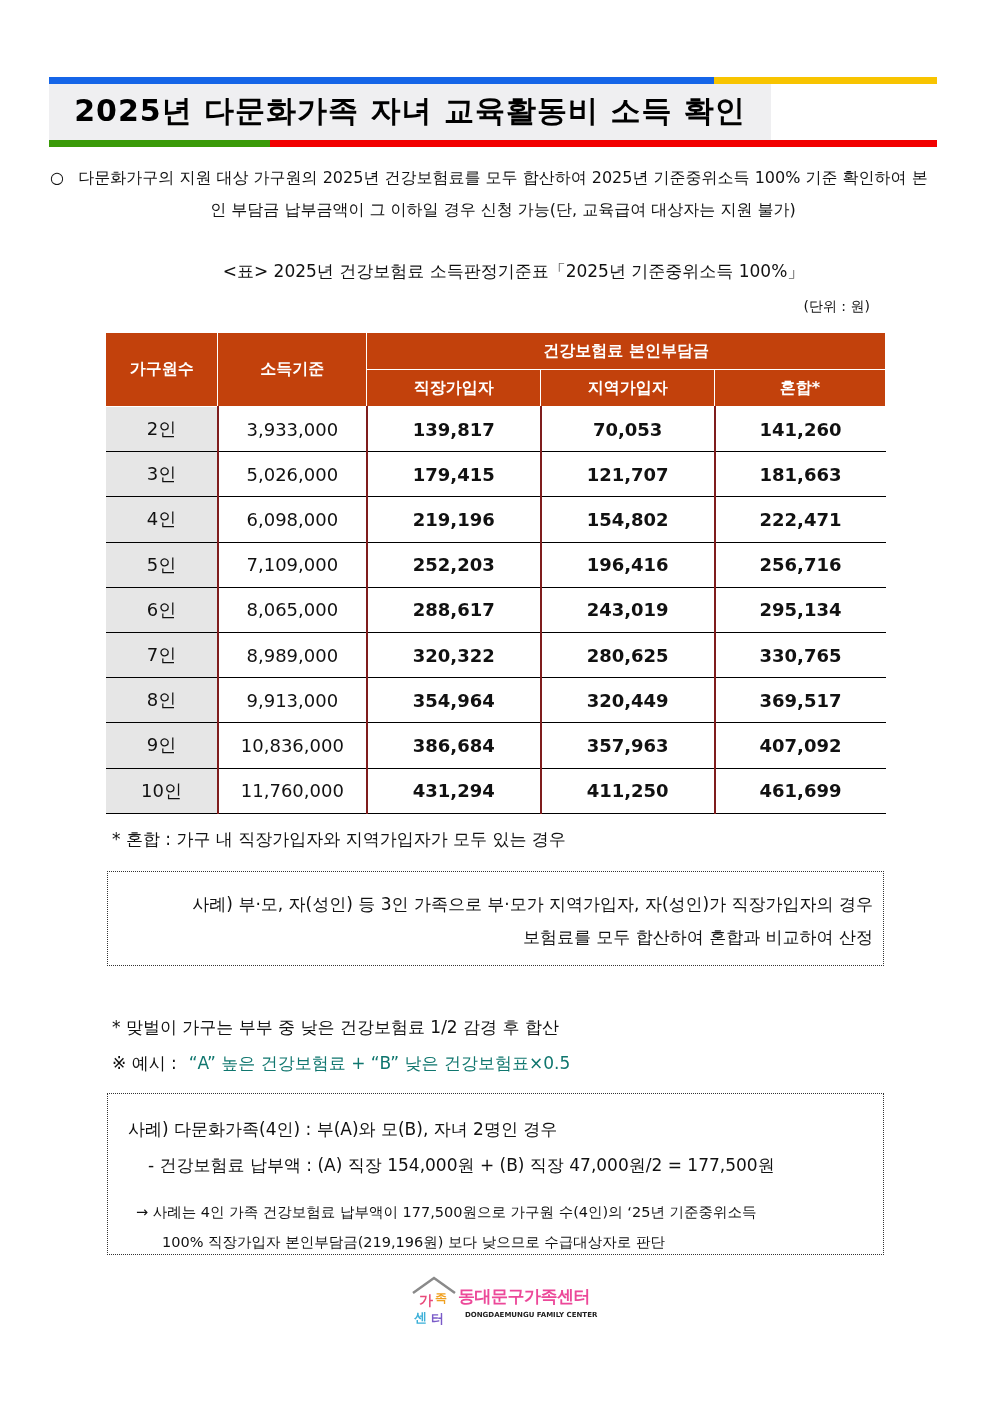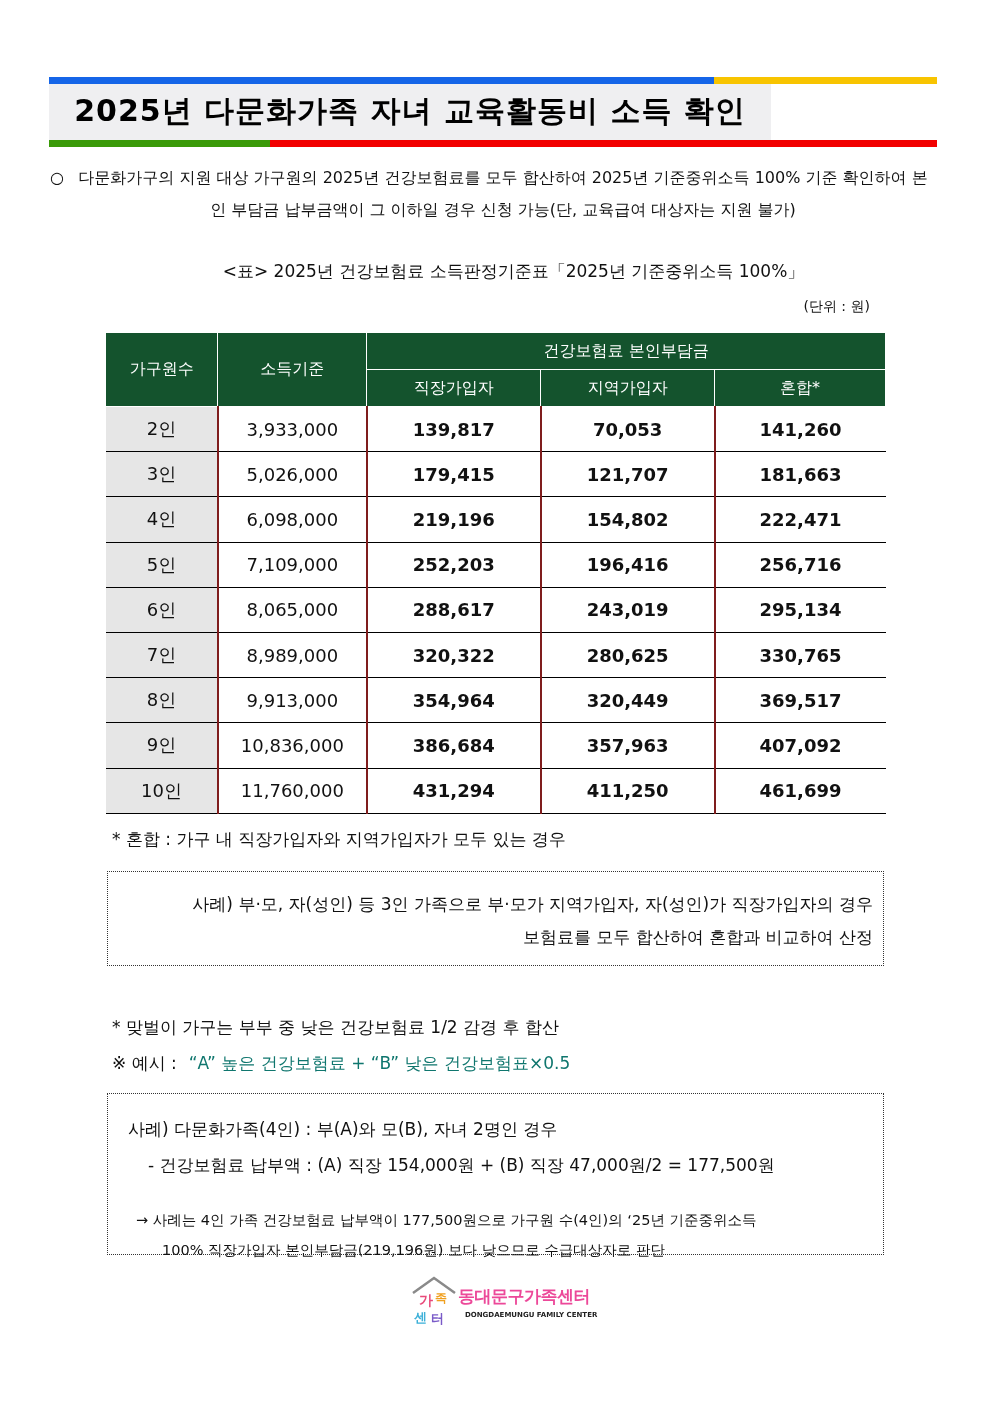--- a/index.html
+++ b/index.html
@@ -15,41 +15,41 @@
   .title { position: absolute; left: 0; right: 0; top: 14px; text-align: center; font-size: 30px; font-weight: bold; letter-spacing: 1px; color: #000; }
 
   .bullet { position: absolute; left: 50px; top: 162px; width: 880px; font-size: 16px; line-height: 32px; }
   .bullet .mark { position: absolute; left: 0; top: 0; }
   .bullet .txt { padding-left: 26px; display: block; text-align: center; }
 
   .caption { position: absolute; left: 0; width: 992px; top: 260px; text-align: center; font-size: 17px; padding-left: 35px; }
   .unit { position: absolute; right: 122px; top: 298px; font-size: 14px; }
 
   table.main { position: absolute; left: 106px; top: 332px; width: 780px; border-collapse: collapse; }
-  table.main th { background: #14532d; color: #fff; font-weight: normal; font-size: 16px; height: 37px; border: 1px solid #ffffff; }
+  table.main th { background: #c2410c; color: #fff; font-weight: bold; font-size: 16px; height: 37px; border: 1px solid #ffffff; }
   table.main th.first { border-left: none; }
   table.main td { height: 45.2px; text-align: center; font-size: 18px; border-bottom: 1px solid #000; border-left: 2px solid #7f1d1d; }
   table.main td.label { background: #e6e6e6; border-left: none; }
   table.main td.bold { font-weight: bold; font-size: 18px; }
   table.main tr:last-child td { border-bottom: 1.5px solid #000; }
 
   .note1 { position: absolute; left: 112px; top: 828px; font-size: 17px; }
 
   .box { position: absolute; left: 107px; width: 777px; border: 1.5px dotted #333; }
   .box1 { top: 871px; height: 95px; padding: 16px 10px 0 12px; font-size: 17px; line-height: 33px; text-align: right; }
   .box1 .indent { padding-left: 50px; }
 
   .note2 { position: absolute; left: 112px; top: 1016px; font-size: 17px; }
   .note3 { position: absolute; left: 112px; top: 1052px; font-size: 17px; }
   .note3 .red { color: #0f766e; margin-left: 12px; }
 
   .box2 { top: 1093px; height: 162px; padding: 17px 8px 0 20px; }
   .box2 .l1 { font-size: 17px; line-height: 36px; }
   .box2 .l2 { font-size: 17px; line-height: 36px; padding-left: 20px; }
-  .box2 .l3 { font-size: 14.5px; line-height: 30px; margin-top: 22px; padding-left: 8px; }
+  .box2 .l3 { font-size: 14.5px; line-height: 30px; margin-top: 14px; padding-left: 8px; }
   .box2 .l4 { font-size: 14.5px; line-height: 30px; padding-left: 34px; }
 
   .logo { position: absolute; left: 410px; top: 1275px; width: 180px; height: 55px; }
   .logo svg { position: absolute; left: 0; top: 0; }
   .logo .name { position: absolute; left: 48px; top: 10px; font-size: 17px; font-weight: bold; color: #ec4899; letter-spacing: -0.5px; }
   .logo .sub { position: absolute; left: 49px; top: 36px; font-size: 7px; font-weight: bold; color: #222; letter-spacing: 0; white-space: nowrap; margin-left: 6px; }
 </style>
 </head>
 <body>
 

